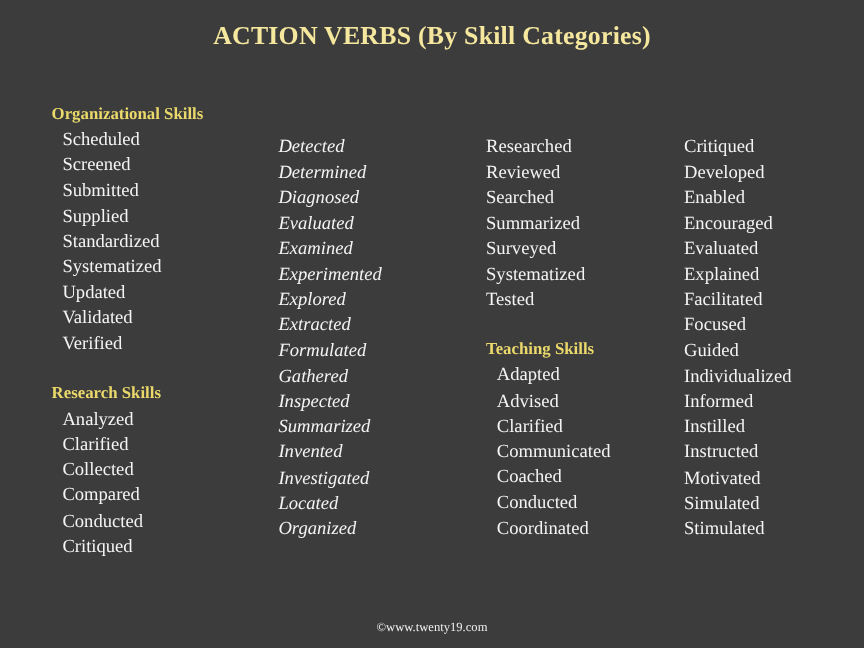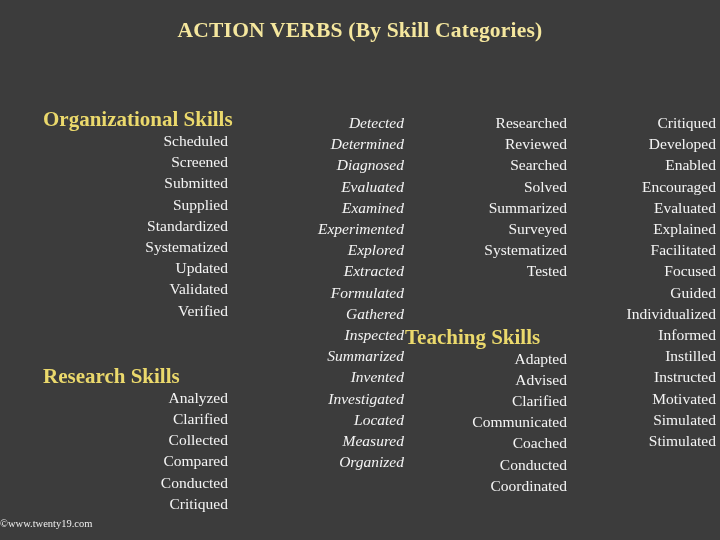--- a/index.html
+++ b/index.html
@@ -35,49 +35,48 @@
     position: absolute;
     top: 85px;
   }
   #col-1 { left: 43px;  width: 185px; }
   #col-2 { left: 232px; width: 172px; top: 112px; font-style: italic; }
   #col-3 { left: 405px; width: 162px; top: 112px; }
   #col-4 { left: 570px; width: 146px; top: 112px; }
 
   .section-heading {
     color: #ebd96c;
-    font-size: 21px;
+    font-size: 14px;
     font-weight: bold;
     line-height: 21px;
     white-space: nowrap;
-    margin-top: 24px;
   }
   .verb-list {
     list-style: none;
     margin: 0;
     padding: 0;
-    text-align: right;
   }
   .verb-list.indented {
     padding-left: 9px;
   }
   .verb-item {
     color: #f4f4f4;
     font-size: 15.5px;
     line-height: 21.2px;
     white-space: nowrap;
   }
   .gap {
     height: 21px;
   }
   #footer-credit {
     position: absolute;
     left: 0;
     top: 518px;
     width: 720px;
+    text-align: center;
     color: #efefef;
     font-size: 10.5px;
     white-space: nowrap;
   }
 </style>
 </head>
 <body>
 
 <div id="slide">
 
@@ -117,30 +116,28 @@
         <li class="verb-item">Experimented</li>
         <li class="verb-item">Explored</li>
         <li class="verb-item">Extracted</li>
         <li class="verb-item">Formulated</li>
         <li class="verb-item">Gathered</li>
         <li class="verb-item">Inspected</li>
         <li class="verb-item">Summarized</li>
         <li class="verb-item">Invented</li>
         <li class="verb-item">Investigated</li>
         <li class="verb-item">Located</li>
-        <li class="verb-item">Measured</li>
         <li class="verb-item">Organized</li>
       </ul>
     </div>
   <div class="column" id="col-3">
       <ul class="verb-list">
         <li class="verb-item">Researched</li>
         <li class="verb-item">Reviewed</li>
         <li class="verb-item">Searched</li>
-        <li class="verb-item">Solved</li>
         <li class="verb-item">Summarized</li>
         <li class="verb-item">Surveyed</li>
         <li class="verb-item">Systematized</li>
         <li class="verb-item">Tested</li>
       </ul>
       <div class="gap"></div>
       <div class="section-heading">Teaching Skills</div>
       <ul class="verb-list indented">
         <li class="verb-item">Adapted</li>
         <li class="verb-item">Advised</li>

